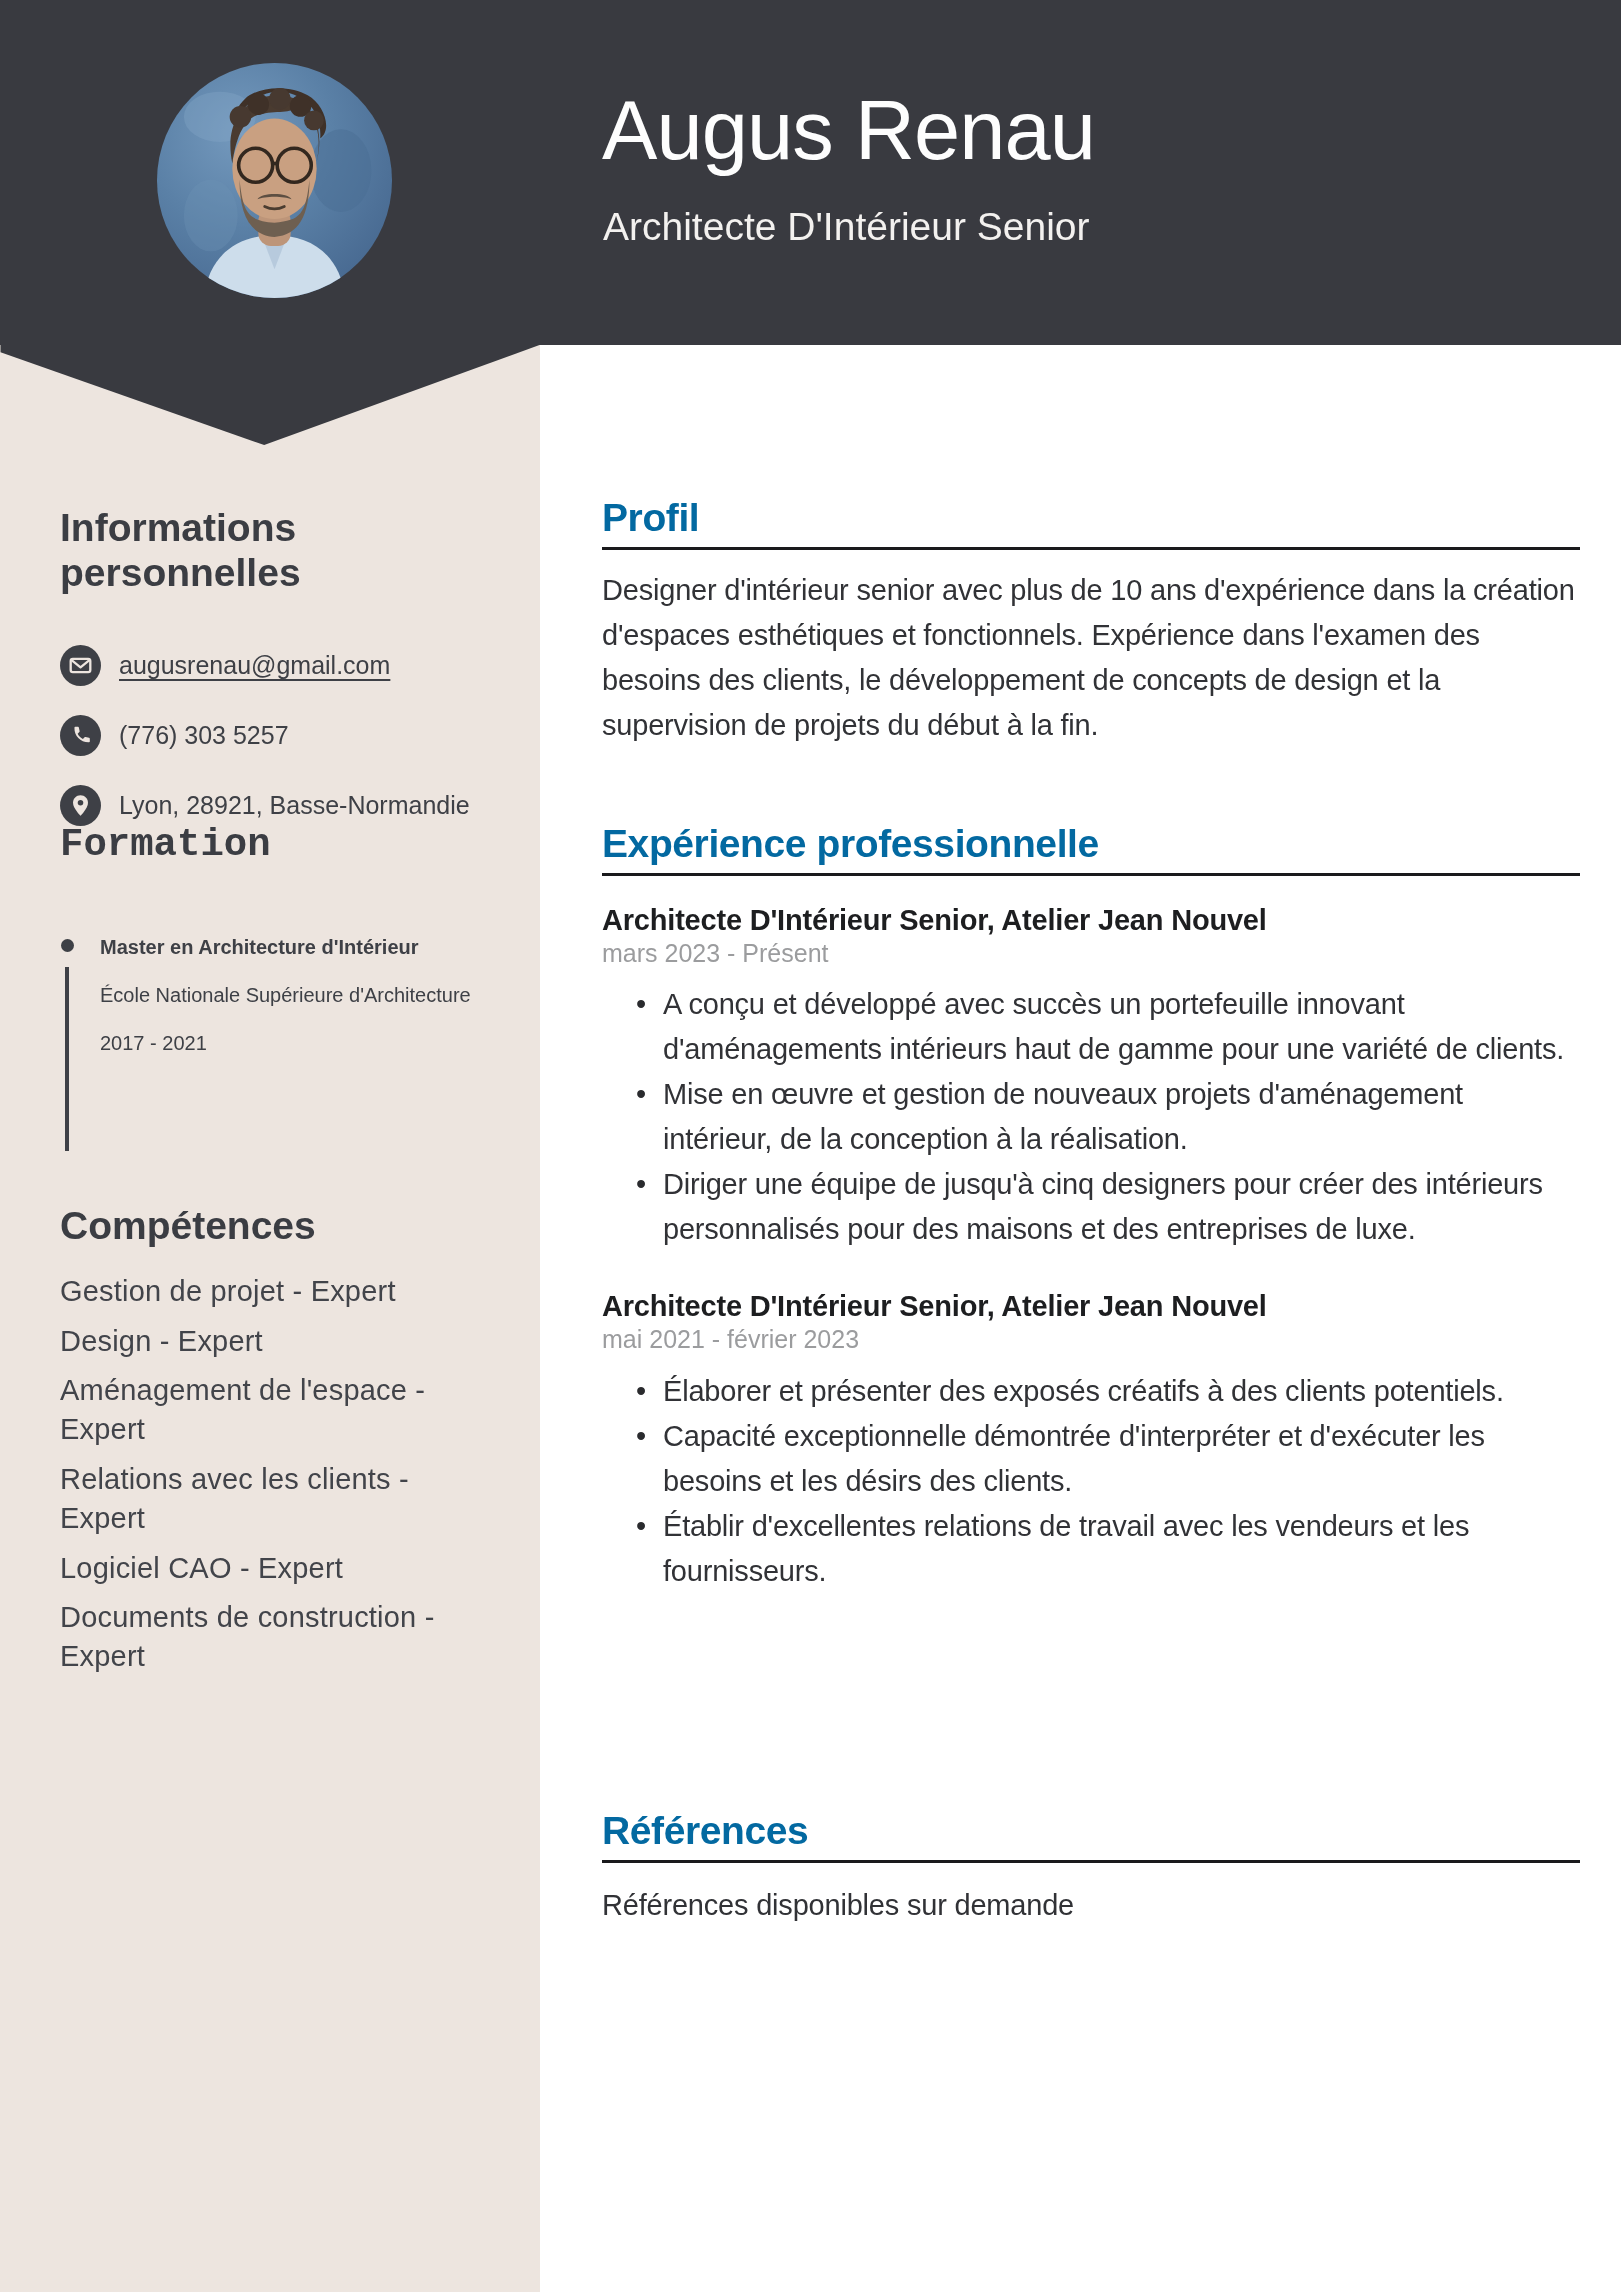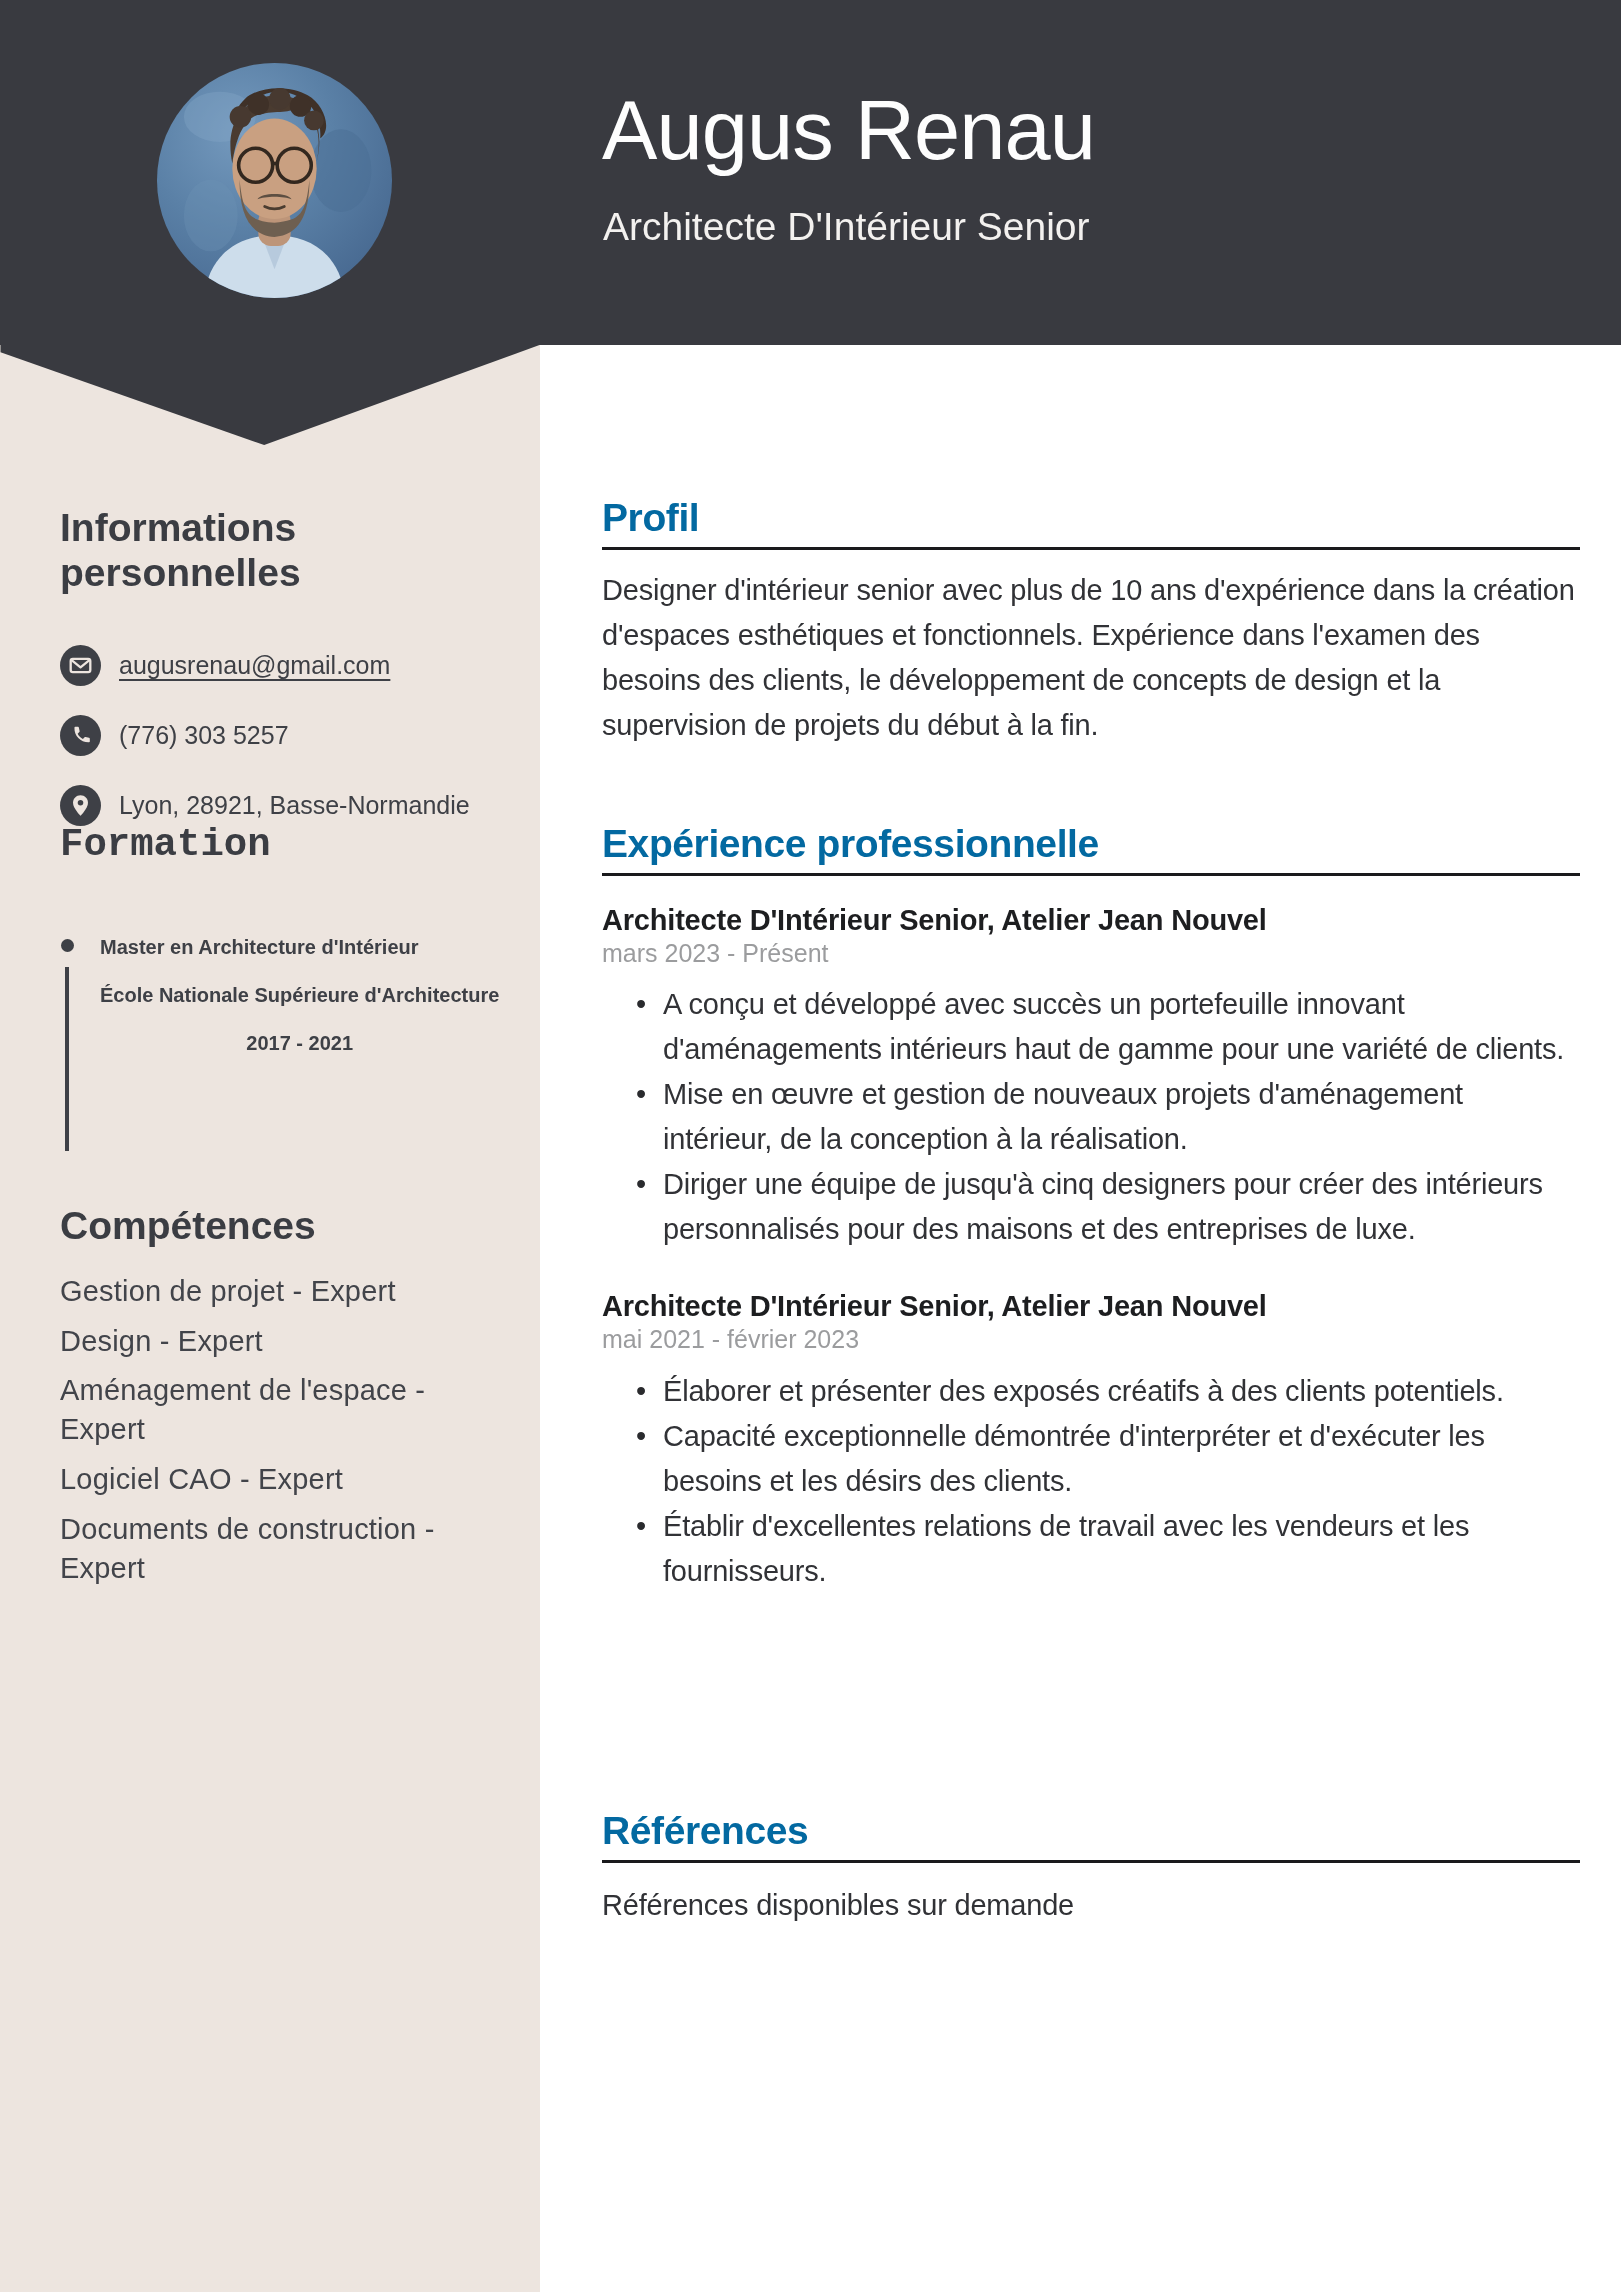--- a/index.html
+++ b/index.html
@@ -30,21 +30,21 @@
   .cicon svg { display:block; width:41px; height:41px; }
   .contact-text { font-size:25px; color:#3e4046; letter-spacing:0; white-space:nowrap; }
   .contact-text.link { text-decoration:underline; text-underline-offset:4.5px; }
 
   .edu { position:absolute; left:60px; top:923px; width:442px; display:flex; }
   .edu-rail { position:relative; width:40px; flex:0 0 40px; }
   .edu-dot { position:absolute; left:0.9px; top:16px; width:13.4px; height:13.4px; border-radius:50%; background:#3e4046; }
   .edu-line { position:absolute; left:5.4px; top:44px; width:3.6px; height:184px; background:#3e4046; }
   .edu-body { font-size:20px; line-height:48px; color:#3e4046; }
   .edu-degree { font-weight:700; }
-  .edu-school, .edu-years { font-weight:700;text-align:center; }
+  .edu-school, .edu-years { font-weight:400; }
 
   .skills { position:absolute; left:60px; top:1272px; width:442px; }
   .skill { font-size:29px; line-height:39px; color:#42444a; margin-bottom:10.7px; letter-spacing:0.2px; }
 
   
   .main-h { position:absolute; left:602px; width:978px; font-size:39px; line-height:39px; font-weight:700; color:#0369a1; letter-spacing:-0.4px; }
   .rule { position:absolute; left:602px; width:978px; height:2.7px; background:#1a1a1c; }
   #h-profil { top:498px; } #rule-profil { top:547px; }
   #h-exp { top:824px; }    #rule-exp { top:873px; }
   #h-ref { top:1811px; }   #rule-ref { top:1860px; }
@@ -169,20 +169,21 @@
   <div class="sb-h" id="sb-h-competences">Compétences</div>
 
   <div class="skills">
 
       <div class="skill">Gestion de projet - Expert</div>
 
       <div class="skill">Design - Expert</div>
 
       <div class="skill">Aménagement de l'espace - Expert</div>
 
+      <div class="skill">Relations avec les clients - Expert</div>
 
       <div class="skill">Logiciel CAO - Expert</div>
 
       <div class="skill">Documents de construction - Expert</div>
 
   </div>
 
   <h2 class="main-h" id="h-profil">Profil</h2>
   <div class="rule" id="rule-profil"></div>
   <p class="body-text" id="profil-text">Designer d'intérieur senior avec plus de 10 ans d'expérience dans la création d'espaces esthétiques et fonctionnels. Expérience dans l'examen des besoins des clients, le développement de concepts de design et la supervision de projets du début à la fin.</p>

